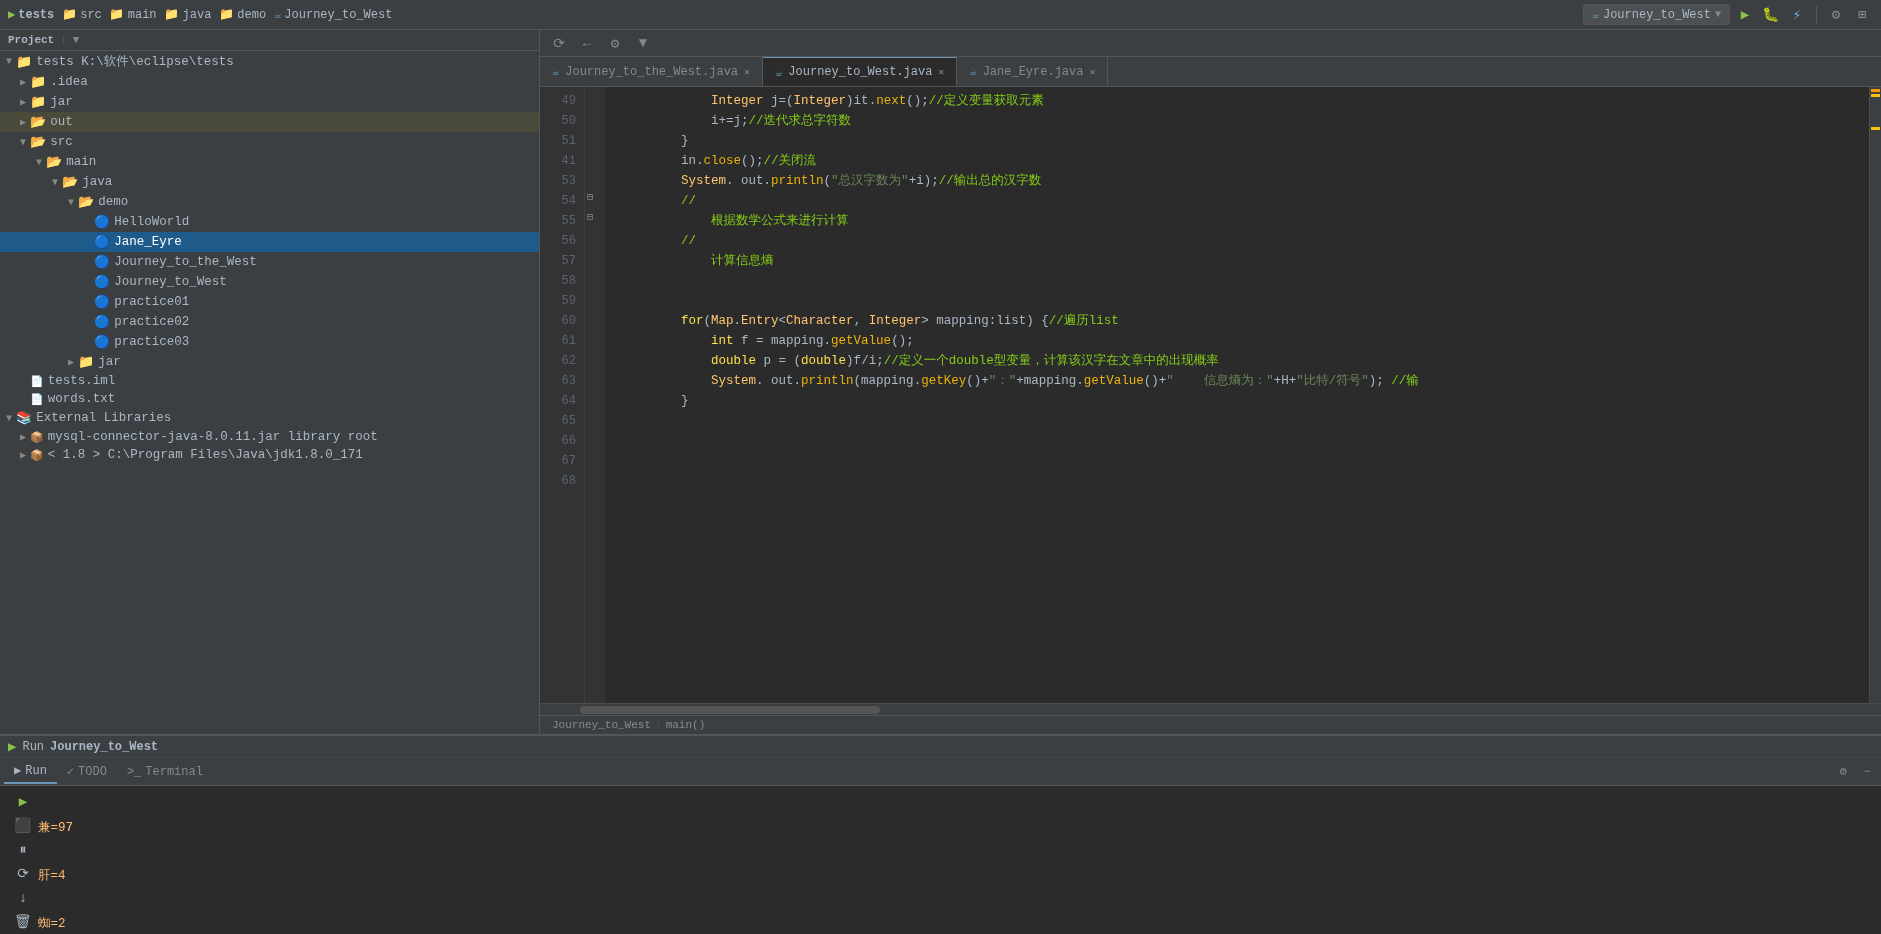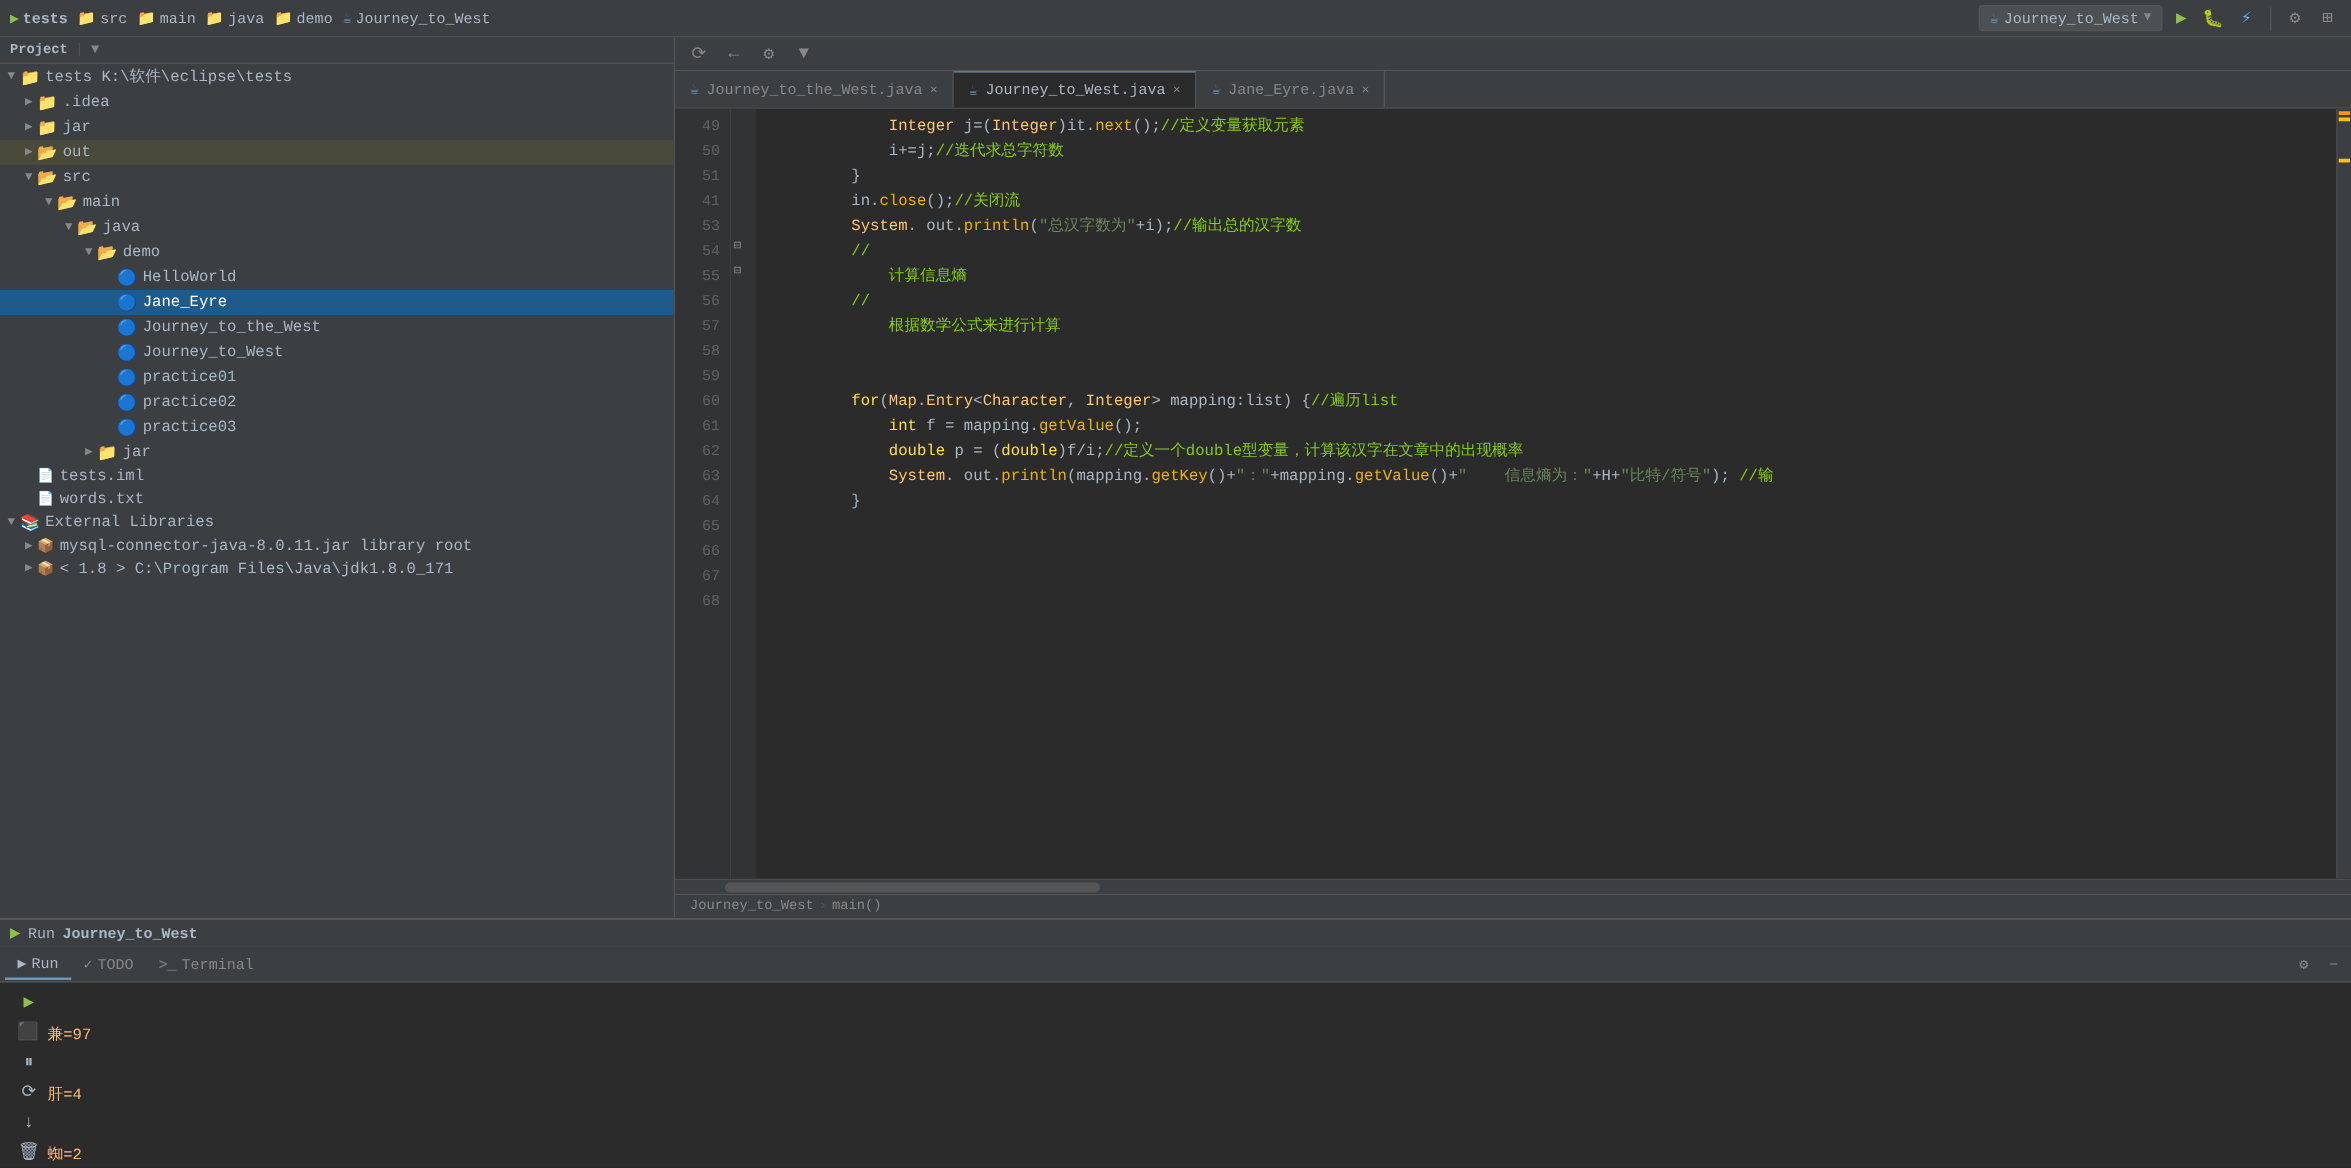--- a/index.html
+++ b/index.html
@@ -567,24 +567,24 @@
 
         <div class="code-line">            <span class="var">i</span>+=<span class="var">j</span>;<span class="cmt">//迭代求总字符数</span></div>
 
         <div class="code-line">        }</div>
 
         <div class="code-line">        <span class="var">in</span>.<span class="fn">close</span>();<span class="cmt">//关闭流</span></div>
 
         <div class="code-line">        <span class="cls">System</span>. <span class="var">out</span>.<span class="fn">println</span>(<span class="str">"总汉字数为"</span>+<span class="var">i</span>);<span class="cmt">//输出总的汉字数</span></div>
 
         <div class="code-line">        <span class="cmt">//</span>
+            <span class="cmt">根据数学公式来进行计算</span></div>
+
+        <div class="code-line">        <span class="cmt">//</span>
             <span class="cmt">计算信息熵</span></div>
-
-        <div class="code-line">        <span class="cmt">//</span>
-            <span class="cmt">根据数学公式来进行计算</span></div>
 
         <div class="code-line">&nbsp;</div>
 
         <div class="code-line">&nbsp;</div>
 
         <div class="code-line">        <span class="kw">for</span>(<span class="cls">Map</span>.<span class="cls">Entry</span>&lt;<span class="cls">Character</span>, <span class="cls">Integer</span>&gt; <span class="var">mapping</span>:<span class="var">list</span>) {<span class="cmt">//遍历list</span></div>
 
         <div class="code-line">            <span class="kw">int</span> <span class="var">f</span> = <span class="var">mapping</span>.<span class="fn">getValue</span>();</div>
 
         <div class="code-line">            <span class="kw">double</span> <span class="var">p</span> = (<span class="kw">double</span>)<span class="var">f</span>/<span class="var">i</span>;<span class="cmt">//定义一个double型变量，计算该汉字在文章中的出现概率</span></div>

